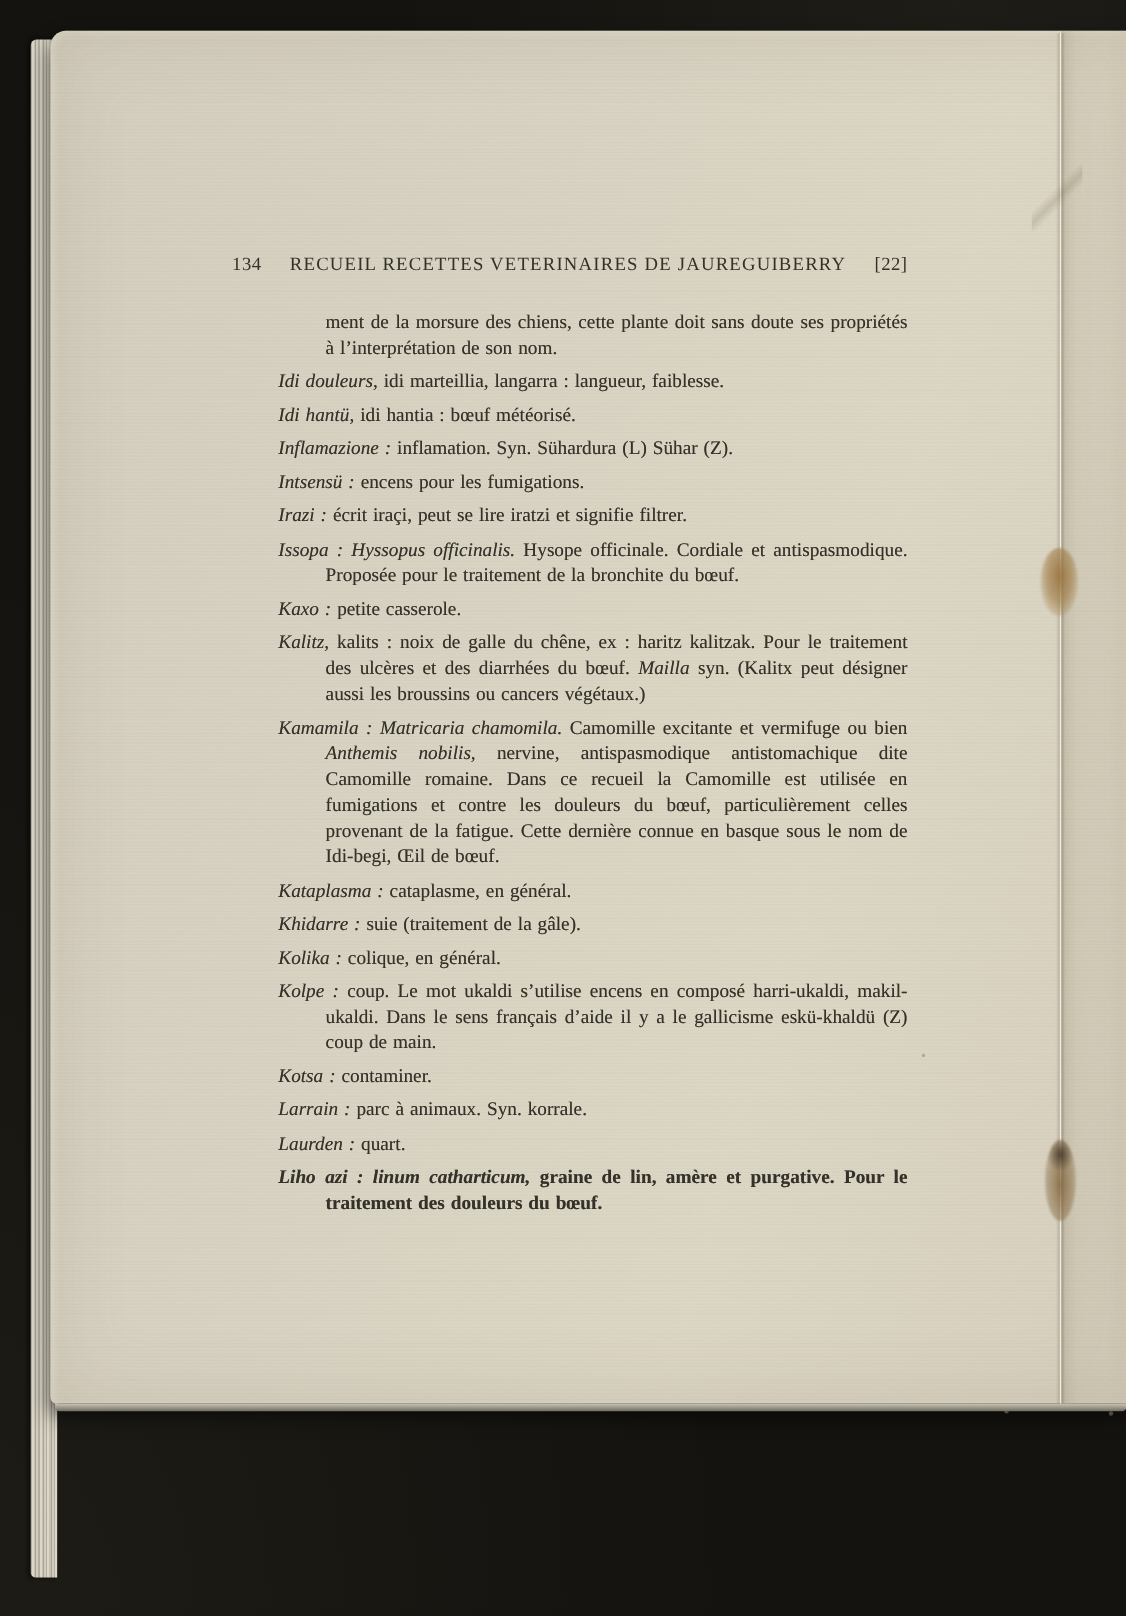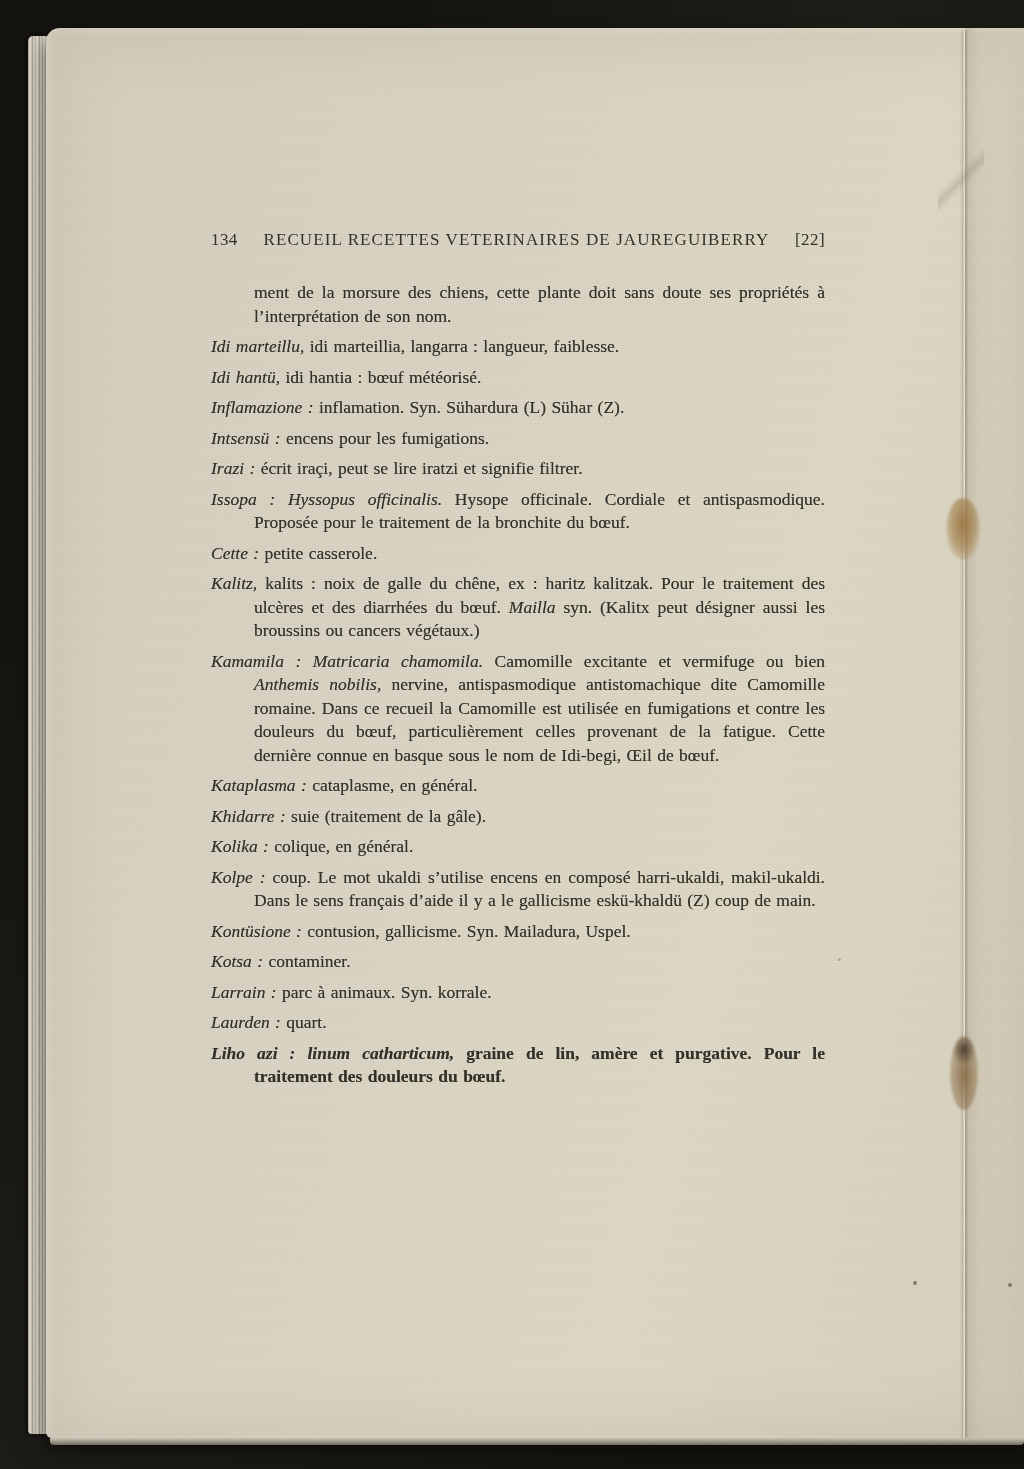--- a/index.html
+++ b/index.html
@@ -12,21 +12,21 @@
     font-family:"Liberation Serif","DejaVu Serif",serif;
   }
   .page-stack{
     position:absolute;left:28px;top:36px;width:24px;height:1398px;
     background:repeating-linear-gradient(90deg,
       #b5b0a1 0 1px,#ded9ca 1px 3px,#c8c3b4 3px 4px,#a9a496 4px 5px,#d3cebf 5px 7px);
     border-radius:5px 0 0 4px;
     box-shadow:-2px 0 4px rgba(0,0,0,0.5);
   }
   .page{
-    position:absolute;left:46px;top:28px;width:978px;height:1410px;
+    position:absolute;left:46px;top:28px;width:978px;height:1248px;
     background:linear-gradient(105deg,#d6d0c0 0%,#dbd5c5 40%,#ded8c6 68%,#d9d2c0 100%);
     border-radius:14px 0 0 6px;
     box-shadow:
       0 10px 18px rgba(0,0,0,0.65),
       inset 0 0 70px rgba(118,108,82,0.16),
       inset 3px 2px 8px rgba(255,252,240,0.35);
   }
   .page::before{ 
     content:"";position:absolute;inset:0;border-radius:inherit;
     background:repeating-linear-gradient(0deg,rgba(90,82,60,0.022) 0 1px,rgba(0,0,0,0) 1px 3px);
@@ -71,21 +71,21 @@
   .speck{position:absolute;width:4px;height:4px;border-radius:50%;
     background:rgba(104,95,76,0.75);filter:blur(0.4px);pointer-events:none;}
 
   .content{position:absolute;left:165px;top:170px;width:614px;color:#343129;}
   .runhead{
     display:flex;justify-content:space-between;align-items:baseline;
     font-size:17px;letter-spacing:0.4px;white-space:nowrap;
   }
   .runhead .title{letter-spacing:1.1px;margin-top:32px;}
   .entries{margin-top:31px;font-size:17.5px;line-height:23.5px;
-    text-shadow:0 0 0.5px rgba(52,49,41,0.55);}
+    text-shadow:0 0 0.5px rgba(52,49,41,0.55);margin-left:42px;}
   .entry{margin:0 0 7px 0;padding-left:43px;text-indent:-43px;
     text-align:justify;word-spacing:1px;}
   .entry.cont{text-indent:0;}
   .entry:last-child{margin-bottom:0;font-weight:bold;}
   .entry i{font-style:italic;}
   svg.grain{position:absolute;inset:0;pointer-events:none;mix-blend-mode:multiply;}
 </style>
 </head>
 <body>
 
@@ -103,34 +103,33 @@
     <div class="speck" style="left:792px;top:930px;width:3px;height:3px;opacity:0.5;"></div>
 
     <div class="content">
       <div class="runhead">
         <span class="pnum">134</span>
         <span class="title">RECUEIL RECETTES VETERINAIRES DE JAUREGUIBERRY</span>
         <span class="inum">[22]</span>
       </div>
       <div class="entries" id="entries">
           <p class="entry cont"><span>ment de la morsure des chiens, cette plante doit sans doute ses propriétés à l’interprétation de son nom.</span></p>
-          <p class="entry"><i>Idi marteillu,</i><span> idi marteillia, langarra : langueur, faiblesse.</span></p>
+          <p class="entry"><i>Idi douleurs,</i><span> idi marteillia, langarra : langueur, faiblesse.</span></p>
           <p class="entry"><i>Idi hantü,</i><span> idi hantia : bœuf météorisé.</span></p>
           <p class="entry"><i>Inflamazione :</i><span> inflamation. Syn. Sühardura (L) Sühar (Z).</span></p>
           <p class="entry"><i>Intsensü :</i><span> encens pour les fumigations.</span></p>
           <p class="entry"><i>Irazi :</i><span> écrit iraçi, peut se lire iratzi et signifie filtrer.</span></p>
           <p class="entry"><i>Issopa : Hyssopus officinalis.</i><span> Hysope officinale. Cordiale et antispasmodique. Proposée pour le traitement de la bron­chite du bœuf.</span></p>
-          <p class="entry"><i>Cette :</i><span> petite casserole.</span></p>
+          <p class="entry"><i>Kaxo :</i><span> petite casserole.</span></p>
           <p class="entry"><i>Kalitz,</i><span> kalits : noix de galle du chêne, ex : haritz kalitzak. Pour le traitement des ulcères et des diarrhées du bœuf. </span><i>Mailla</i><span> syn. (Kalitx peut désigner aussi les broussins ou cancers végétaux.)</span></p>
           <p class="entry"><i>Kamamila : Matricaria chamomila.</i><span> Camomille excitante et ver­mifuge ou bien </span><i>Anthemis nobilis,</i><span> nervine, antispasmodique antistomachique dite Camomille romaine. Dans ce recueil la Camomille est utilisée en fumigations et contre les dou­leurs du bœuf, particulièrement celles provenant de la fatigue. Cette dernière connue en basque sous le nom de Idi-begi, Œil de bœuf.</span></p>
           <p class="entry"><i>Kataplasma :</i><span> cataplasme, en général.</span></p>
           <p class="entry"><i>Khidarre :</i><span> suie (traitement de la gâle).</span></p>
           <p class="entry"><i>Kolika :</i><span> colique, en général.</span></p>
           <p class="entry"><i>Kolpe :</i><span> coup. Le mot ukaldi s’utilise encens en composé harri-ukaldi, makil-ukaldi. Dans le sens français d’aide il y a le gallicisme eskü-khaldü (Z) coup de main.</span></p>
-          <p class="entry"><i>Kontüsione :</i><span> contusion, gallicisme. Syn. Mailadura, Uspel.</span></p>
           <p class="entry"><i>Kotsa :</i><span> contaminer.</span></p>
           <p class="entry"><i>Larrain :</i><span> parc à animaux. Syn. korrale.</span></p>
           <p class="entry"><i>Laurden :</i><span> quart.</span></p>
           <p class="entry"><i>Liho azi : linum catharticum,</i><span> graine de lin, amère et purgative. Pour le traitement des douleurs du bœuf.</span></p>
         </div>
     </div>
   </div>
 
   <svg class="grain" width="1024" height="1469">
     <filter id="grainF">

